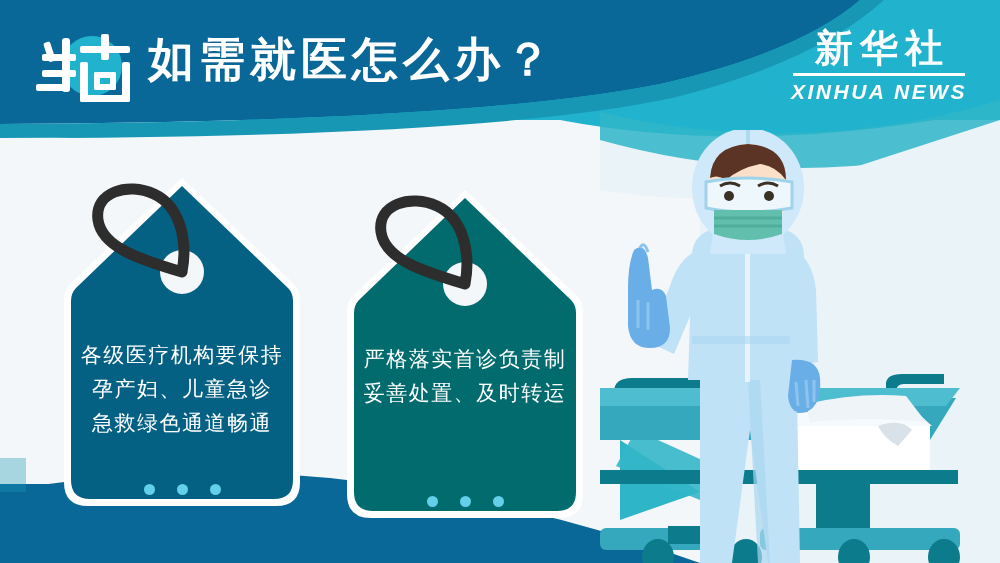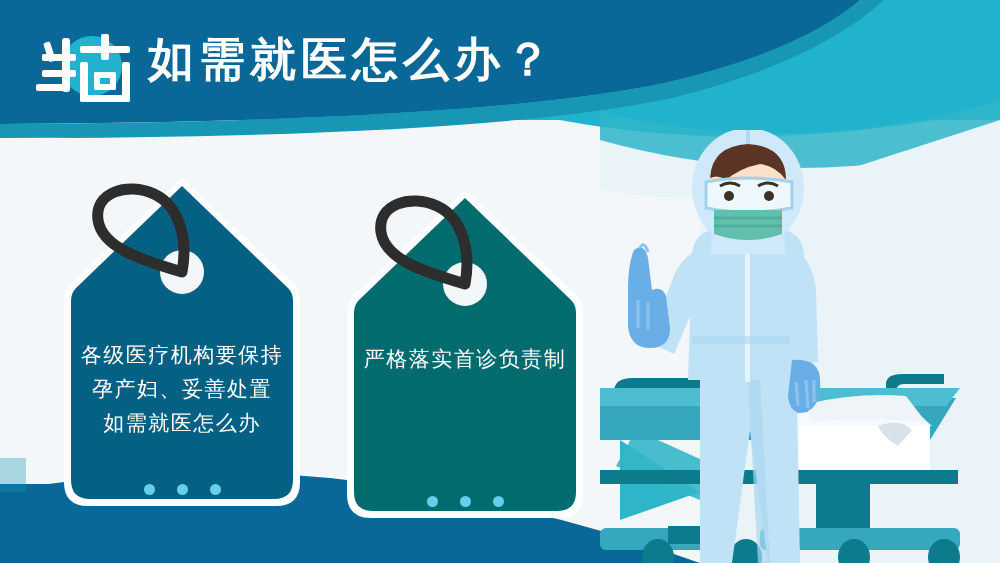--- a/index.html
+++ b/index.html
@@ -218,56 +218,62 @@
         <rect x="60" y="46" width="22" height="6" rx="2"></rect>
         <rect x="60" y="46" width="6" height="18" rx="2"></rect>
         <rect x="76" y="46" width="6" height="18" rx="2"></rect>
         <rect x="60" y="58" width="22" height="6" rx="2"></rect>
       </g>
     </svg>
   </div>
 
   <div class="main-title">如需就医怎么办？</div>
 
+  <div class="logo-block">
+    <div class="logo-cn">新华社</div>
+    <div class="logo-rule"></div>
+    <div class="logo-en">XINHUA NEWS</div>
+  </div>
 
   <div class="tag-card" id="card1">
     <svg viewBox="0 0 240 340" width="240" height="340" style="position:absolute;left:0;top:0">
 
       <path d="M120 6 L232 112 Q238 118 238 128 L238 310 Q238 334 214 334 L26 334 Q2 334 2 310 L2 128 Q2 118 8 112 Z" fill="#ffffff"></path>
       <path d="M120 14 L226 116 Q231 121 231 129 L231 308 Q231 327 212 327 L28 327 Q9 327 9 308 L9 129 Q9 121 14 116 Z" fill="#056183"></path>
 
       <circle cx="120" cy="100" r="22" fill="#f4f7f9"></circle>
     </svg>
 
     <svg viewBox="0 0 240 340" width="240" height="340" style="position:absolute;left:0;top:0;z-index:21">
       <path d="M120 100 C 80 88 40 76 36 48 C 32 20 66 10 92 22 C 118 34 126 68 120 100" fill="none" stroke="#2d2d2d" stroke-width="11" stroke-linecap="round"></path>
     </svg>
     <div class="tag-text">
       <div>各级医疗机构要保持</div>
-      <div>孕产妇、妥善处置</div>
-      <div>如需就医怎么办</div>
+      <div>孕产妇、儿童急诊</div>
+      <div>急救绿色通道畅通</div>
     </div>
     <div class="tag-dots">
       <span></span>
       <span></span>
       <span></span>
     </div>
   </div>
 
   <div class="tag-card" id="card2">
     <svg viewBox="0 0 240 340" width="240" height="340" style="position:absolute;left:0;top:0">
       <path d="M120 6 L232 112 Q238 118 238 128 L238 310 Q238 334 214 334 L26 334 Q2 334 2 310 L2 128 Q2 118 8 112 Z" fill="#ffffff"></path>
       <path d="M120 14 L226 116 Q231 121 231 129 L231 308 Q231 327 212 327 L28 327 Q9 327 9 308 L9 129 Q9 121 14 116 Z" fill="#026b6e"></path>
       <circle cx="120" cy="100" r="22" fill="#f4f7f9"></circle>
     </svg>
     <svg viewBox="0 0 240 340" width="240" height="340" style="position:absolute;left:0;top:0;z-index:21">
       <path d="M120 100 C 80 88 40 76 36 48 C 32 20 66 10 92 22 C 118 34 126 68 120 100" fill="none" stroke="#2d2d2d" stroke-width="11" stroke-linecap="round"></path>
     </svg>
     <div class="tag-text">
       <div>严格落实首诊负责制</div>
+      <div>妥善处置、及时转运</div>
     </div>
     <div class="tag-dots">
       <span></span>
       <span></span>
       <span></span>
     </div>
   </div>
 
   <div class="illus">
     <svg viewBox="0 0 400 433" width="400" height="433">

